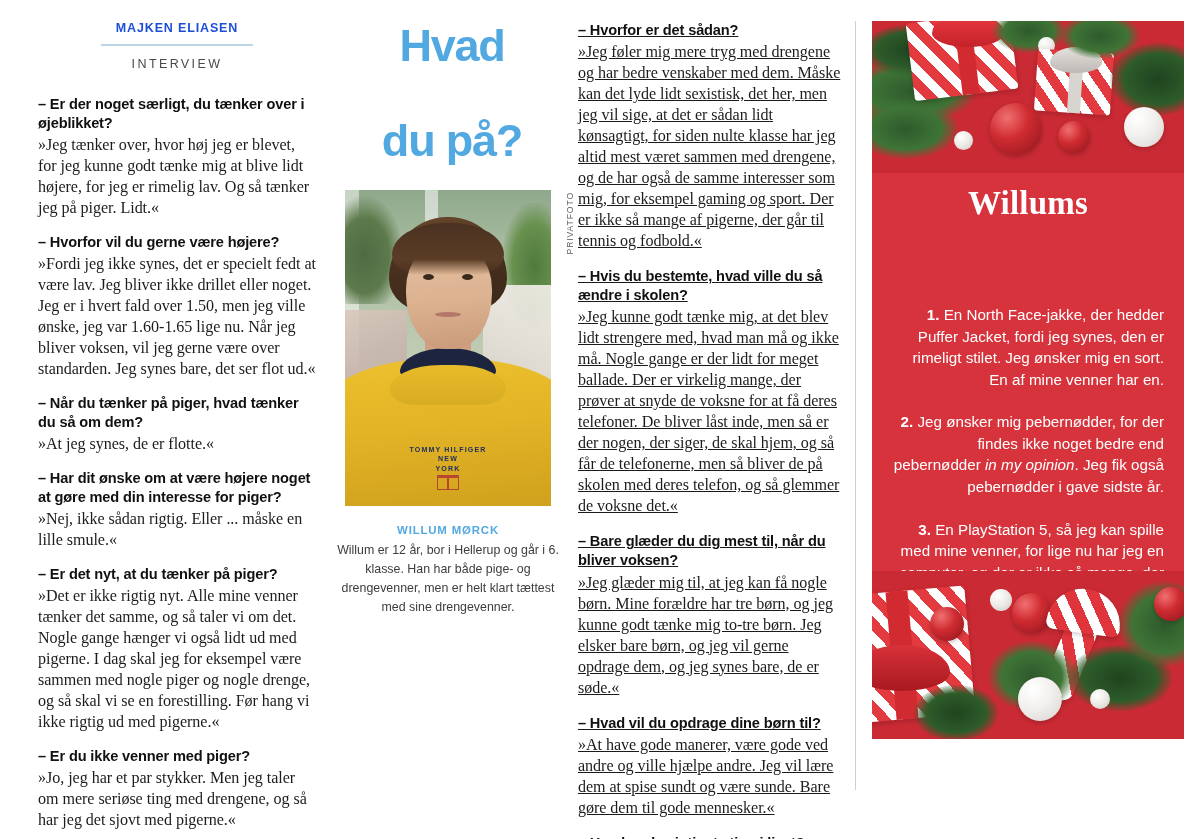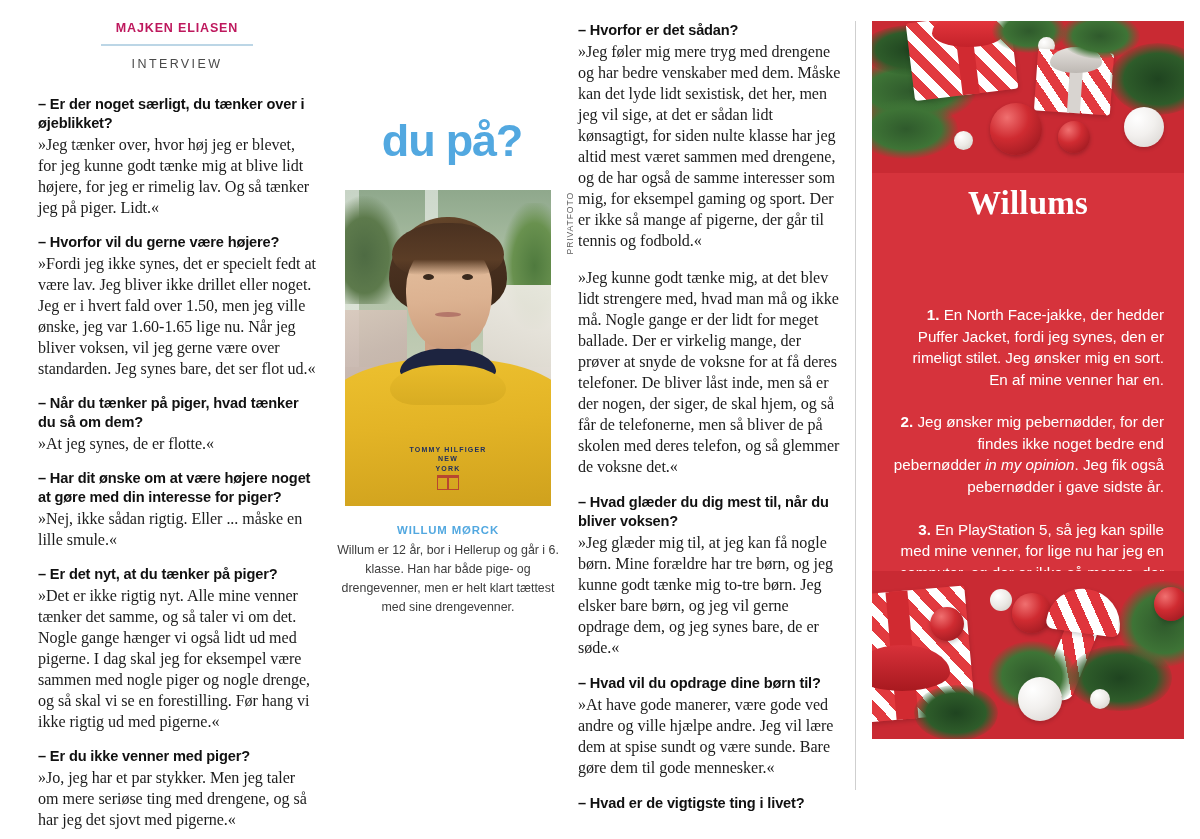--- a/index.html
+++ b/index.html
@@ -34,21 +34,21 @@
 
   
   .byline {
     margin-top: 21px;
     text-align: center;
   }
   .byline-name {
     font-size: 12.5px;
     font-weight: bold;
     letter-spacing: 0.85px;
-    color: #be185d;
+    color: #1d4ed8;
     text-transform: uppercase;
   }
   .byline-rule {
     margin: 9px auto 0 auto;
     width: 152px;
     height: 1.5px;
     background: #bcd6e6;
   }
   .byline-kicker {
     margin-top: 11px;
@@ -78,21 +78,21 @@
   }
   .a {
     font-family: "Liberation Serif", serif;
     font-size: 16.1px;
     line-height: 1.305;
     color: #1c1c1c;
     margin: 0;
     letter-spacing: -0.05px;
   }
 
-  .col-3 .qa { margin-bottom: 16px; }
+  .col-3 .qa { margin-bottom: 16px; text-decoration: underline; }
 
   
   .headline {
     margin-top: 22px;
     font-family: "Liberation Sans", sans-serif;
     font-weight: bold;
     font-size: 45px;
     line-height: 1.06;
     color: #52a8e0;
     text-align: center;
@@ -404,21 +404,21 @@
       <div class="qa">
         <p class="q">– Er du ikke venner med piger?</p>
         <p class="a">»Jo, jeg har et par stykker. Men jeg taler om mere seriøse ting med drengene, og så har jeg det sjovt med pigerne.«</p>
       </div>
     </div>
   </div>
 
   <div class="col col-2">
 
     <div class="headline">
-      <br>
+      <span>Hvad</span><br>
       <br>
       <span>du på?</span>
     </div>
 
     <div class="photo-wrap">
       <div class="photo">
         <div class="ph-bg"></div>
         <div class="ph-window"></div>
         <div class="ph-foliage-l"></div>
         <div class="ph-foliage-r"></div>
@@ -453,24 +453,25 @@
     </div>
   </div>
 
   <div class="col col-3">
     <div class="qa-list" style="margin-top:21px;">
       <div class="qa">
         <p class="q">– Hvorfor er det sådan?</p>
         <p class="a">»Jeg føler mig mere tryg med drengene og har bedre venskaber med dem. Måske kan det lyde lidt sexistisk, det her, men jeg vil sige, at det er sådan lidt kønsagtigt, for siden nulte klasse har jeg altid mest været sammen med drengene, og de har også de samme interesser som mig, for eksempel gaming og sport. Der er ikke så mange af pigerne, der går til tennis og fodbold.«</p>
       </div>
       <div class="qa">
+        <p class="q">– Hvis du bestemte, hvad ville du så ændre i skolen?</p>
         <p class="a">»Jeg kunne godt tænke mig, at det blev lidt strengere med, hvad man må og ikke må. Nogle gange er der lidt for meget ballade. Der er virkelig mange, der prøver at snyde de voksne for at få deres telefoner. De bliver låst inde, men så er der nogen, der siger, de skal hjem, og så får de telefonerne, men så bliver de på skolen med deres telefon, og så glemmer de voksne det.«</p>
       </div>
       <div class="qa">
-        <p class="q">– Hvad glæder du dig mest til, når du bliver voksen?</p>
+        <p class="q">– Bare glæder du dig mest til, når du bliver voksen?</p>
         <p class="a">»Jeg glæder mig til, at jeg kan få nogle børn. Mine forældre har tre børn, og jeg kunne godt tænke mig to-tre børn. Jeg elsker bare børn, og jeg vil gerne opdrage dem, og jeg synes bare, de er søde.«</p>
       </div>
       <div class="qa">
         <p class="q">– Hvad vil du opdrage dine børn til?</p>
         <p class="a">»At have gode manerer, være gode ved andre og ville hjælpe andre. Jeg vil lære dem at spise sundt og være sunde. Bare gøre dem til gode mennesker.«</p>
       </div>
       <div class="qa">
         <p class="q">– Hvad er de vigtigste ting i livet?</p>
 
       </div>

